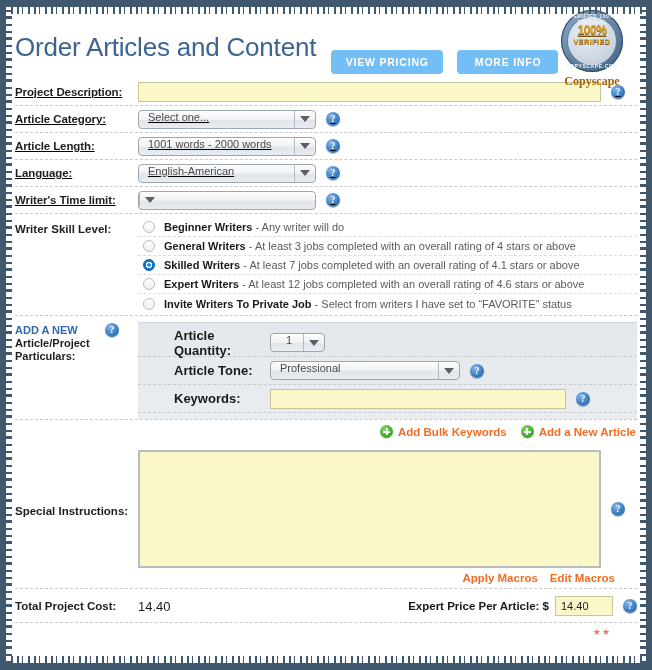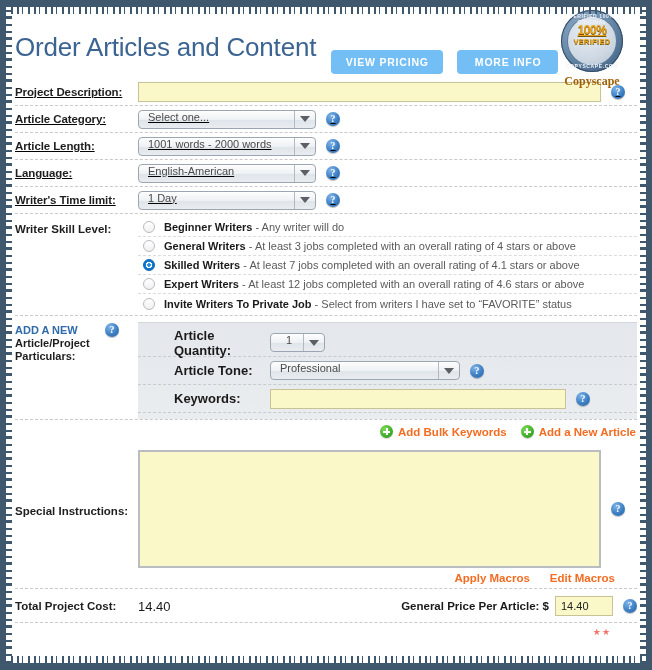--- a/index.html
+++ b/index.html
@@ -356,21 +356,21 @@
     border: 2px solid #b9bcc0;
     resize: none;
     font-size: 11px;
     font-family: "Liberation Sans", sans-serif;
     padding: 4px;
     color: #222;
   }
   #macro-row {
     display: flex;
     justify-content: flex-end;
-    gap: 20px;
+    gap: 12px;
     padding: 4px 22px 4px 0;
     border-bottom: 1px dashed #c9c9c9;
   }
   .mlink { color:#f36c21; font-size:11.5px; font-weight:700; cursor:pointer; }
 
   
   #total-row {
     display: flex;
     align-items: center;
     padding: 7px 0 6px 0;
@@ -462,21 +462,20 @@
               </span>
           </div>
           <div class="help">?</div>
         </div>
       </div>
 
       <div class="row">
         <div class="lbl">Writer's Time limit:</div>
         <div class="ctl">
           <div class="sel w180">
-            <span class="sel-val">1 Day</span>
             <span class="sel-arrow">
                 <i></i>
               </span>
           </div>
           <div class="help">?</div>
         </div>
       </div>
 
       <div id="skill-row">
         <div id="skill-label">Writer Skill Level:</div>
@@ -567,21 +566,21 @@
 
       <div id="macro-row">
         <span class="mlink">Apply Macros</span>
         <span class="mlink">Edit Macros</span>
       </div>
 
       <div id="total-row">
         <div id="total-label">Total Project Cost:</div>
         <div id="total-value">14.40</div>
         <div id="minprice-wrap">
-          <span id="minprice-label">General Price Per Article: $</span>
+          <span id="minprice-label">Expert Price Per Article: $</span>
           <input id="min-price-input" class="yinput" type="text" value="14.40" style="">
           <div class="help">?</div>
         </div>
       </div>
 
       <div id="note-row">
         <span class="stars">★★</span>
       </div>
 
     </div>

